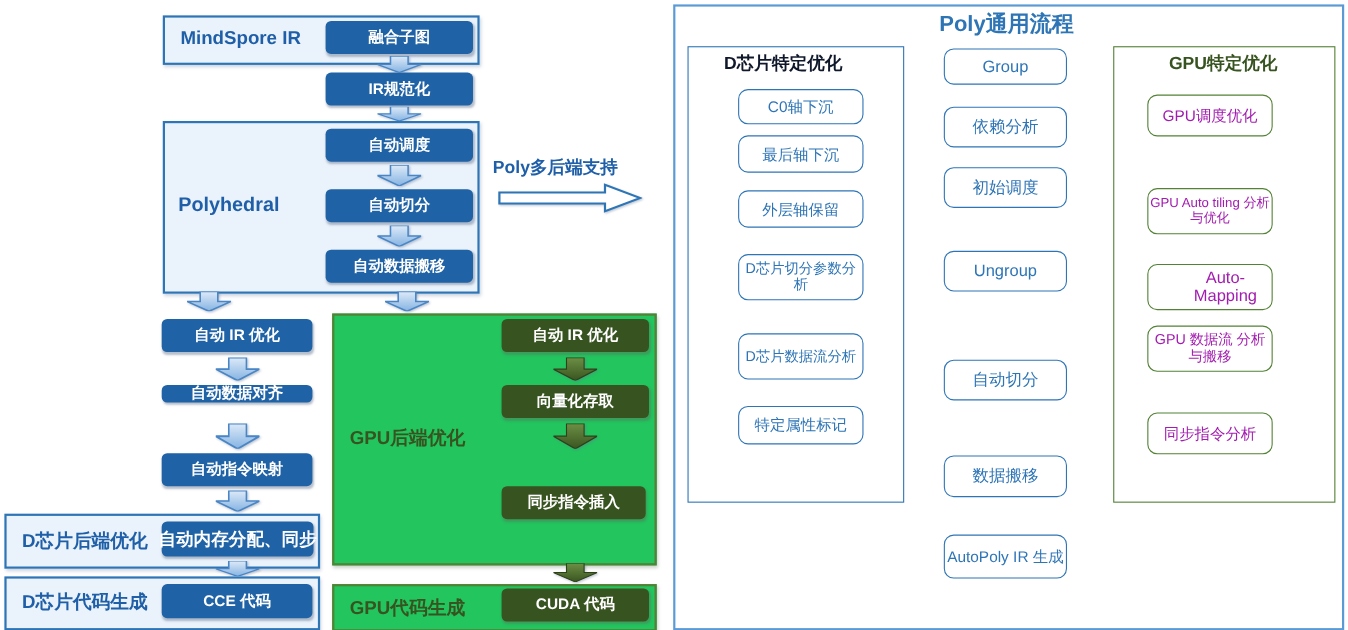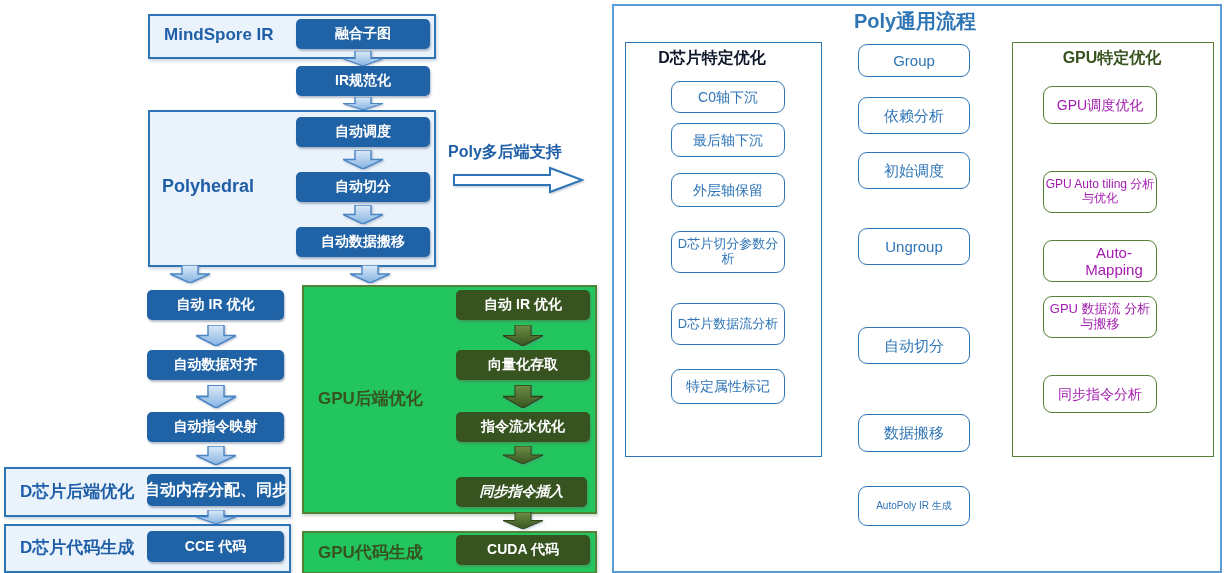--- a/index.html
+++ b/index.html
@@ -143,21 +143,21 @@
 
   <div class="clabel" style="left:448px;top:142px;font-size:16px;">Poly多后端支持</div>
   <svg class="arr" style="left:452px;top:166px;" width="132" height="28" viewBox="0 0 132 28">
     <polygon points="2,9 98,9 98,2 130,14 98,26 98,19 2,19" fill="#ffffff" stroke="#2e75b6" stroke-width="2"></polygon>
     </svg>
 
   <div class="bbox" style="left:147px;top:290px;width:137px;height:30px;">自动 IR 优化</div>
   <svg class="arr" style="left:196px;top:325px;" width="40" height="21" viewBox="0 0 40 18" preserveAspectRatio="none">
     <polygon points="12,0 28,0 28,9 40,9 20,18 0,9 12,9" fill="url(#gradB)" stroke="#4a86c5" stroke-width="1.4"></polygon>
     </svg>
-  <div class="bbox" style="left:147px;top:350px;width:137px;height:30px;">自动数据对齐</div>
+  <div class="bbox" style="left:147px;top:350px;width:137px;height:16px;">自动数据对齐</div>
   <svg class="arr" style="left:196px;top:385px;" width="40" height="23" viewBox="0 0 40 18" preserveAspectRatio="none">
     <polygon points="12,0 28,0 28,9 40,9 20,18 0,9 12,9" fill="url(#gradB)" stroke="#4a86c5" stroke-width="1.4"></polygon>
     </svg>
   <div class="bbox" style="left:147px;top:412px;width:137px;height:30px;">自动指令映射</div>
 
   <svg class="arr" style="left:196px;top:446px;" width="40" height="19" viewBox="0 0 40 18" preserveAspectRatio="none">
     <polygon points="12,0 28,0 28,9 40,9 20,18 0,9 12,9" fill="url(#gradB)" stroke="#4a86c5" stroke-width="1.4"></polygon>
     </svg>
 
   <div class="cont-blue" style="left:4px;top:467px;width:283px;height:46px;">
@@ -178,25 +178,24 @@
     <div class="clabel clabel-g" style="left:14px;top:100px;font-size:17px;">GPU后端优化</div>
   </div>
   <div class="gbox" style="left:456px;top:290px;width:134px;height:30px;">自动 IR 优化</div>
   <svg class="arr" style="left:503px;top:325px;" width="40" height="21" viewBox="0 0 40 18" preserveAspectRatio="none">
     <polygon points="12,0 28,0 28,9 40,9 20,18 0,9 12,9" fill="url(#gradG)" stroke="#2d421a" stroke-width="1"></polygon>
     </svg>
   <div class="gbox" style="left:456px;top:350px;width:134px;height:30px;">向量化存取</div>
   <svg class="arr" style="left:503px;top:385px;" width="40" height="23" viewBox="0 0 40 18" preserveAspectRatio="none">
     <polygon points="12,0 28,0 28,9 40,9 20,18 0,9 12,9" fill="url(#gradG)" stroke="#2d421a" stroke-width="1"></polygon>
     </svg>
-  <div class="gbox" style="left:456px;top:412px;width:134px;height:30px;">指令流水优化</div>
   <svg class="arr" style="left:503px;top:446px;" width="40" height="18" viewBox="0 0 40 18" preserveAspectRatio="none">
     <polygon points="12,0 28,0 28,9 40,9 20,18 0,9 12,9" fill="url(#gradG)" stroke="#2d421a" stroke-width="1"></polygon>
     </svg>
-  <div class="gbox" style="left:456px;top:477px;width:131px;height:30px;font-style:italic;">同步指令插入</div>
+  <div class="gbox" style="left:456px;top:442px;width:131px;height:30px;">同步指令插入</div>
 
   <svg class="arr" style="left:503px;top:512px;" width="40" height="17" viewBox="0 0 40 18" preserveAspectRatio="none">
     <polygon points="12,0 28,0 28,9 40,9 20,18 0,9 12,9" fill="url(#gradG)" stroke="#2d421a" stroke-width="1"></polygon>
     </svg>
 
   <div class="cont-green" style="left:302px;top:531px;width:291px;height:39px;">
     <div class="clabel clabel-g" style="left:14px;top:8px;font-size:17px;">GPU代码生成</div>
   </div>
   <div class="gbox" style="left:456px;top:535px;width:134px;height:30px;">CUDA 代码</div>
 
@@ -211,21 +210,21 @@
   <div class="wbox-b" style="left:671px;top:231px;width:112px;height:40px;font-size:13px;">D芯片切分参数分析</div>
   <div class="wbox-b" style="left:671px;top:303px;width:112px;height:40px;font-size:13px;">D芯片数据流分析</div>
   <div class="wbox-b" style="left:671px;top:369px;width:112px;height:33px;">特定属性标记</div>
 
   <div class="wbox-b" style="left:858px;top:44px;width:110px;height:31px;font-size:15px;">Group</div>
   <div class="wbox-b" style="left:858px;top:97px;width:110px;height:35px;font-size:15px;">依赖分析</div>
   <div class="wbox-b" style="left:858px;top:152px;width:110px;height:35px;font-size:15px;">初始调度</div>
   <div class="wbox-b" style="left:858px;top:228px;width:110px;height:35px;font-size:15px;">Ungroup</div>
   <div class="wbox-b" style="left:858px;top:327px;width:110px;height:35px;font-size:15px;">自动切分</div>
   <div class="wbox-b" style="left:858px;top:414px;width:110px;height:36px;font-size:15px;">数据搬移</div>
-  <div class="wbox-b" style="left:858px;top:486px;width:110px;height:38px;font-size:10px;">AutoPoly IR 生成</div>
+  <div class="wbox-b" style="left:858px;top:486px;width:110px;height:38px;font-size:14px;">AutoPoly IR 生成</div>
 
   <div class="colbox-green" style="left:1012px;top:42px;width:200px;height:413px;"></div>
   <div class="hdr" style="left:1012px;top:48px;width:200px;color:#375320;">GPU特定优化</div>
   <div class="wbox-g" style="left:1043px;top:86px;width:112px;height:36px;">GPU调度优化</div>
   <div class="wbox-g" style="left:1043px;top:171px;width:112px;height:40px;font-size:12px;">GPU Auto tiling 分析与优化</div>
   <div class="wbox-g" style="left:1043px;top:240px;width:112px;height:40px;font-size:15px;">
       <span style="width:64px;margin-left:28px;">Auto-Mapping</span>
     </div>
   <div class="wbox-g" style="left:1043px;top:296px;width:112px;height:40px;font-size:13px;">GPU 数据流 分析与搬移</div>
   <div class="wbox-g" style="left:1043px;top:375px;width:112px;height:36px;">同步指令分析</div>

